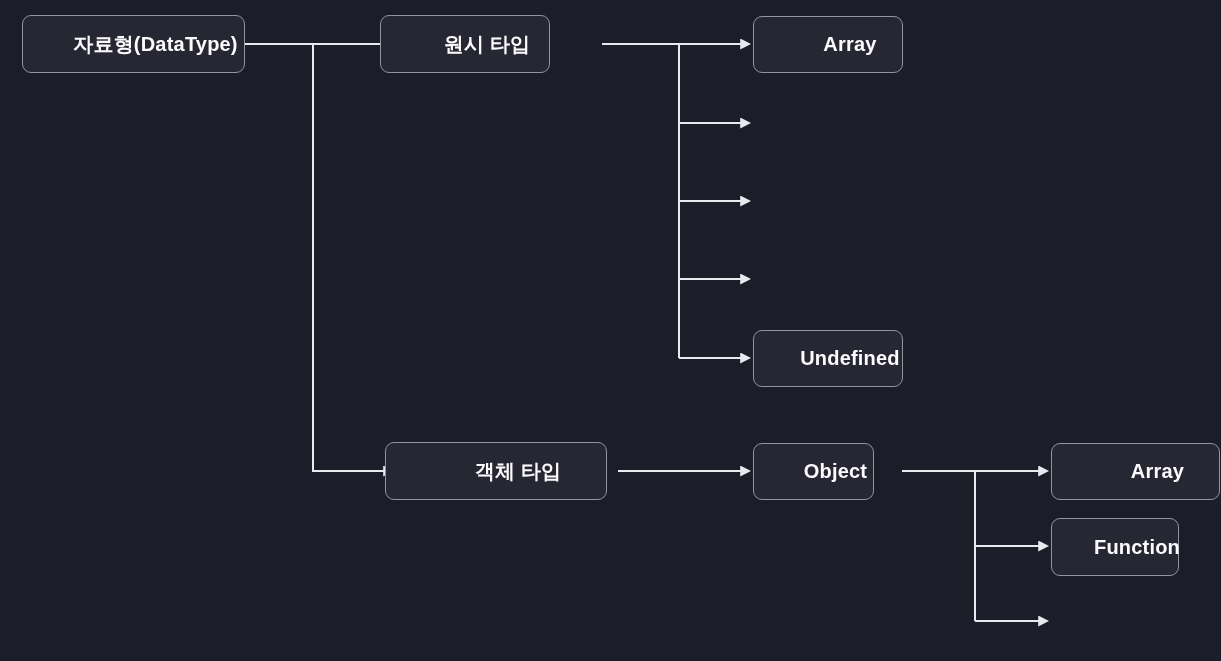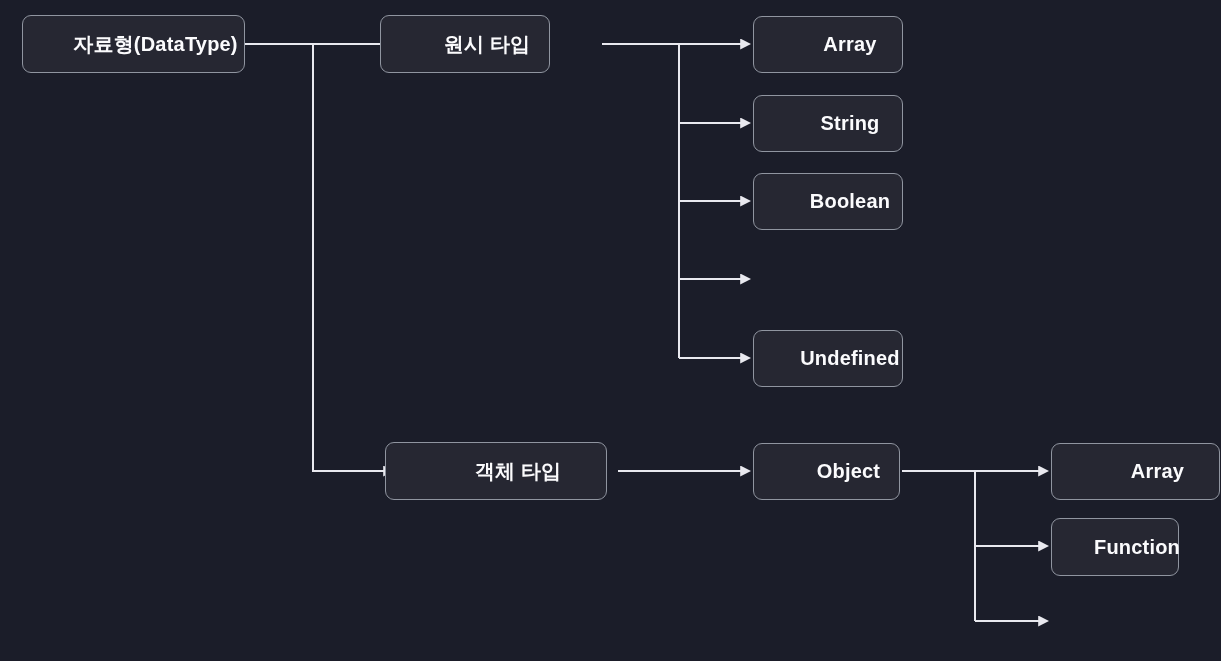--- a/index.html
+++ b/index.html
@@ -74,38 +74,32 @@
   </div>
 
   <div class="node" style="left:380px; top:15px; width:170px; height:58px">
     <span>원시 타입</span>
   </div>
 
   <div class="node" style="left:753px; top:16px; width:150px; height:57px">
     <span>Array</span>
   </div>
 
-  <div class="node" style="left:753px; top:95px; width:150px; height:57px">
-    <span>String</span>
-  </div>
 
-  <div class="node" style="left:753px; top:173px; width:150px; height:57px">
-    <span>Boolean</span>
-  </div>
 
 
   <div class="node" style="left:753px; top:330px; width:150px; height:57px">
     <span>Undefined</span>
   </div>
 
   <div class="node" style="left:385px; top:442px; width:222px; height:58px">
     <span>객체 타입</span>
   </div>
 
-  <div class="node" style="left:753px; top:443px; width:147px; height:57px">
+  <div class="node" style="left:753px; top:443px; width:121px; height:57px">
     <span>Object</span>
   </div>
 
   <div class="node" style="left:1051px; top:443px; width:169px; height:57px">
     <span>Array</span>
   </div>
 
   <div class="node" style="left:1051px; top:518px; width:128px; height:58px">
     <span>Function</span>
   </div>

